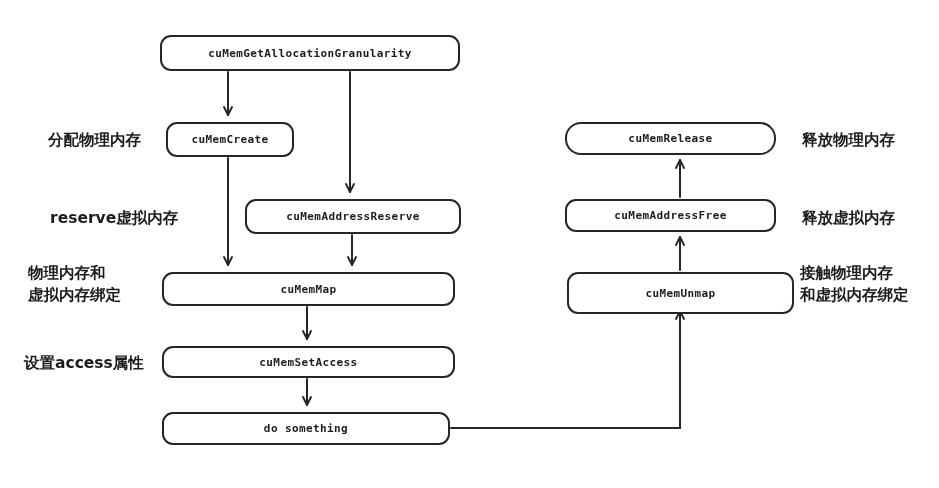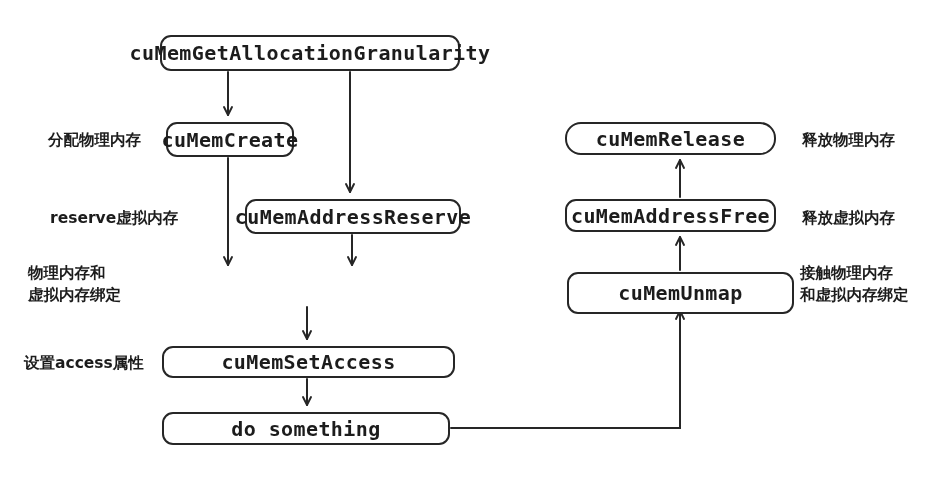--- a/index.html
+++ b/index.html
@@ -13,21 +13,21 @@
   #arrows{position:absolute;left:0;top:0;pointer-events:none;}
   .box{
     position:absolute;
     box-sizing:border-box;
     border:2.2px solid #262626;
     border-radius:11px;
     background:#ffffff;
     display:flex;align-items:center;justify-content:center;
     font-family:"DejaVu Sans Mono",monospace;
     font-weight:bold;
-    font-size:20px;
+    font-size:11px;
     letter-spacing:0.4px;
     color:#1c1c1c;
     white-space:nowrap;
     z-index:2;
   }
   .anno{
     position:absolute;
     font-family:"DejaVu Sans",sans-serif;
     font-size:15.5px;
     font-weight:bold;
@@ -74,20 +74,21 @@
       <line x1="680" y1="197" x2="680" y2="160" marker-end="url(#ah)"></line>
     </g>
   </svg>
 
   <div class="box" style="left:160px;top:35px;width:300px;height:36px;">cuMemGetAllocationGranularity</div>
 
   <div class="box" style="left:166px;top:122px;width:128px;height:35px;">cuMemCreate</div>
 
   <div class="box" style="left:245px;top:199px;width:216px;height:35px;">cuMemAddressReserve</div>
 
+  <div class="box" style="left:162px;top:272px;width:293px;height:34px;">cuMemMap</div>
 
   <div class="box" style="left:162px;top:346px;width:293px;height:32px;">cuMemSetAccess</div>
 
   <div class="box" style="left:162px;top:412px;width:288px;height:33px;">do something</div>
 
   <div class="box" style="left:567px;top:272px;width:227px;height:42px;">cuMemUnmap</div>
 
   <div class="box" style="left:565px;top:199px;width:211px;height:33px;">cuMemAddressFree</div>
 
   <div class="box" style="left:565px;top:122px;width:211px;height:33px;border-radius:16px;">cuMemRelease</div>

